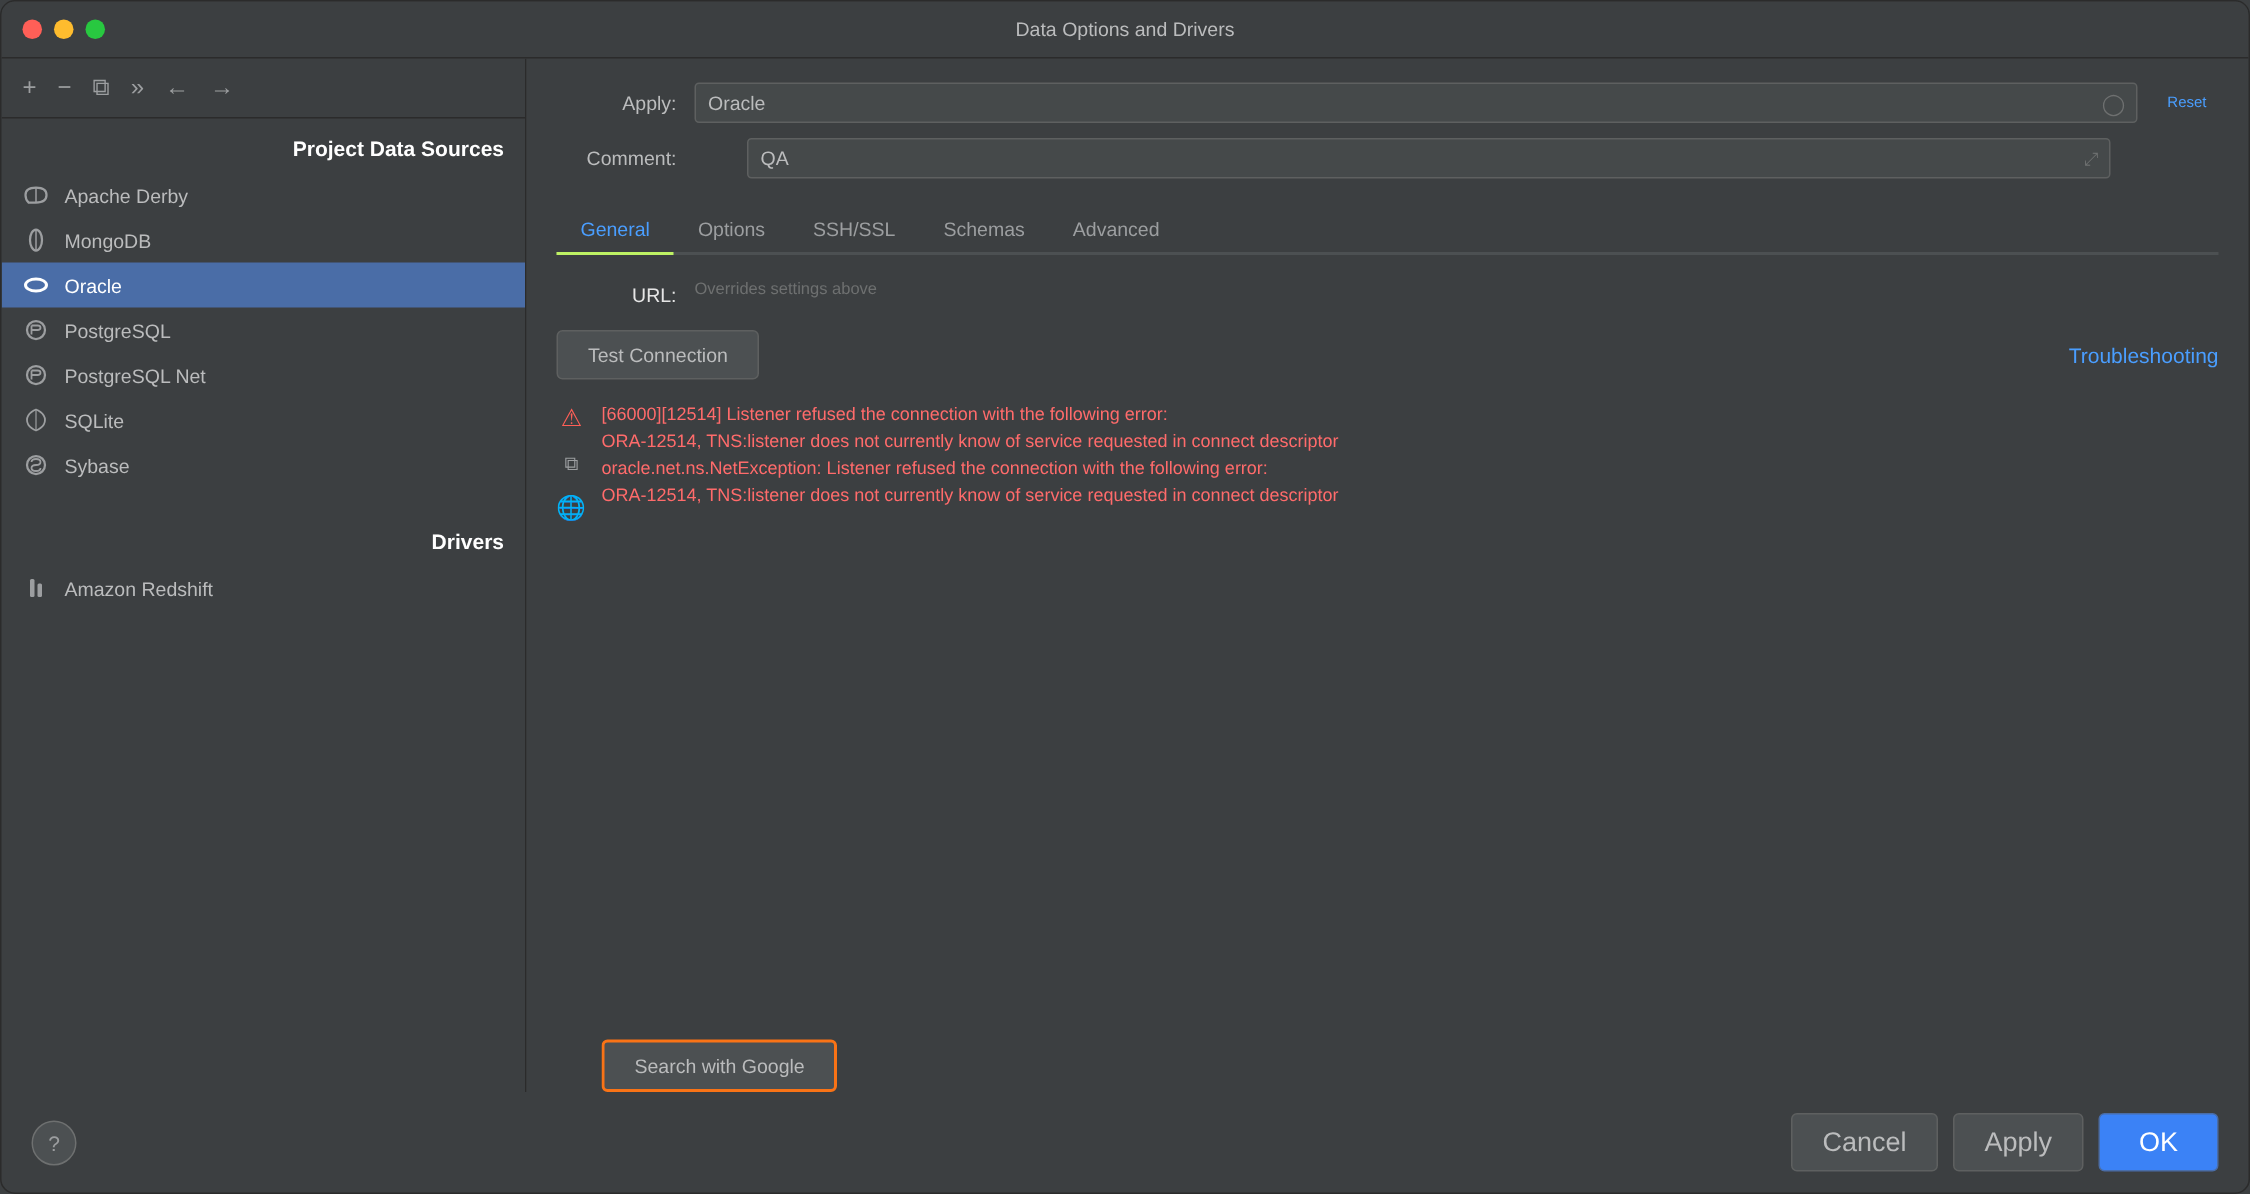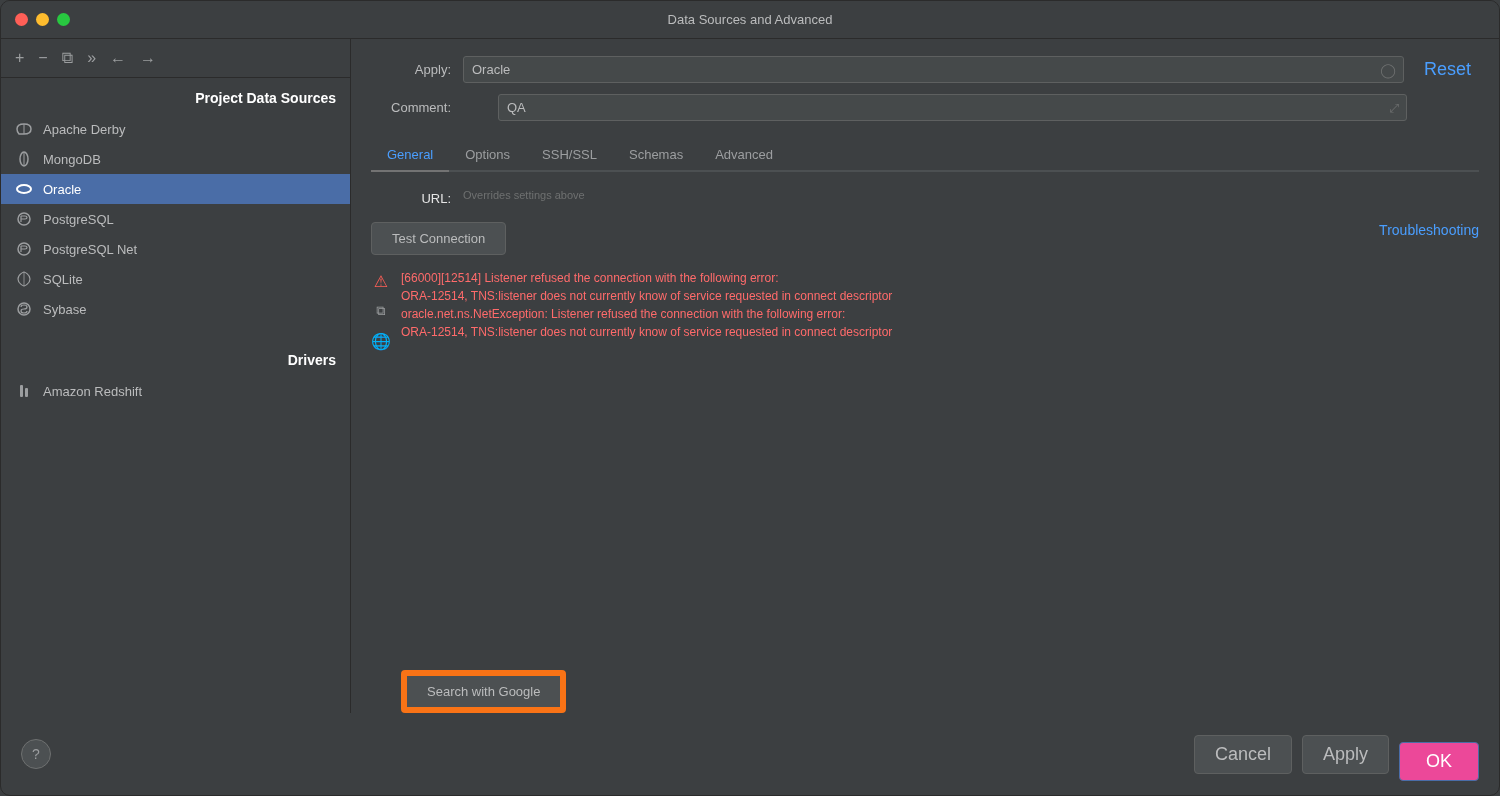--- a/index.html
+++ b/index.html
@@ -174,21 +174,21 @@
       right: 8px;
       top: 50%;
       transform: translateY(-50%);
       color: #6e7070;
       font-size: 14px;
     }
     .reset-btn {
       background: none;
       border: none;
       color: #4a9eff;
-      font-size: 18px;
+      font-size: 10px;
       cursor: pointer;
       padding: 4px 8px;
       flex-shrink: 0;
     }
     .expand-icon {
       position: absolute;
       right: 8px;
       bottom: 6px;
       color: #6e7070;
       font-size: 12px;
@@ -218,21 +218,21 @@
     .tab {
       color: #9c9ea0;
       font-size: 13px;
       padding: 8px 16px;
       cursor: pointer;
       border-bottom: 2px solid transparent;
       margin-bottom: -2px;
     }
     .tab.active {
       color: #4a9eff;
-      border-bottom: 2px solid #737373;
+      border-bottom: 2px solid #bef264;
     }
     
     .url-section {
       margin-top: 14px;
     }
     .url-row {
       display: flex;
       align-items: flex-start;
       gap: 12px;
     }
@@ -259,21 +259,21 @@
     }
     .url-hint {
       color: #6e7070;
       font-size: 11px;
       margin-top: 3px;
     }
     
     .test-area {
       margin-top: 16px;
       display: flex;
-      align-items: flex-start;
+      align-items: center;
       justify-content: space-between;
     }
     .test-btn {
       background: #4c5052;
       border: 1px solid #5e6060;
       border-radius: 4px;
       color: #bbbcbd;
       font-size: 13px;
       padding: 8px 20px;
       cursor: pointer;
@@ -321,21 +321,21 @@
       color: #ff6b6b;
       font-size: 12px;
       line-height: 1.5;
     }
     
     .search-google-btn {
       position: absolute;
       bottom: 0;
       left: 0;
       background: #4c5052;
-      border: 6px solid #f97316;
+      border: 2px solid #f97316;
       border-radius: 4px;
       color: #bbbcbd;
       font-size: 13px;
       padding: 8px 20px;
       cursor: pointer;
       font-weight: 500;
     }
     
     .bottom-bar {
       display: flex;
@@ -363,38 +363,37 @@
       background: #4c5052;
       border: 1px solid #5e6060;
       border-radius: 4px;
       color: #bbbcbd;
       font-size: 18px;
       padding: 8px 20px;
       cursor: pointer;
       min-width: 80px;
     }
     .bottom-action-btn.primary {
-      background: #ec4899;
+      background: #3b82f6;
       border-color: #4a6da7;
       color: #ffffff;
-      margin-top: 15px;
     }
   </style>
 </head>
 <body>
 
 <div class="window">
 
   <div class="title-bar">
     <div class="traffic-lights">
       <div class="traffic-light close"></div>
       <div class="traffic-light minimize"></div>
       <div class="traffic-light maximize"></div>
     </div>
-    <span class="title-text">Data Sources and Advanced</span>
+    <span class="title-text">Data Options and Drivers</span>
   </div>
 
   <div class="main-content">
 
     <div class="sidebar">
 
       <div class="sidebar-toolbar">
         <button class="toolbar-btn">+</button>
         <button class="toolbar-btn">−</button>
         <button class="toolbar-btn">⧉</button>

